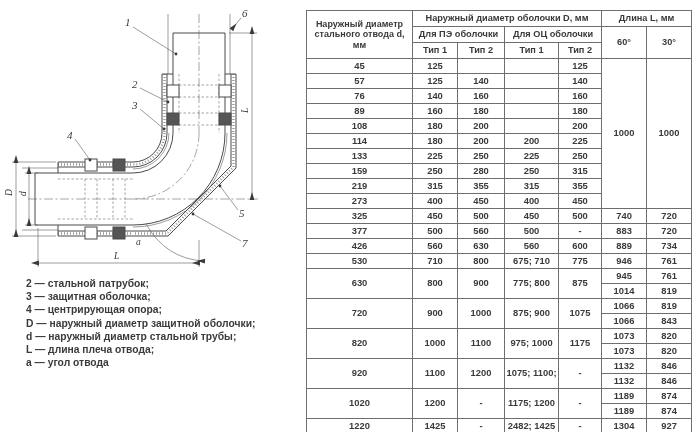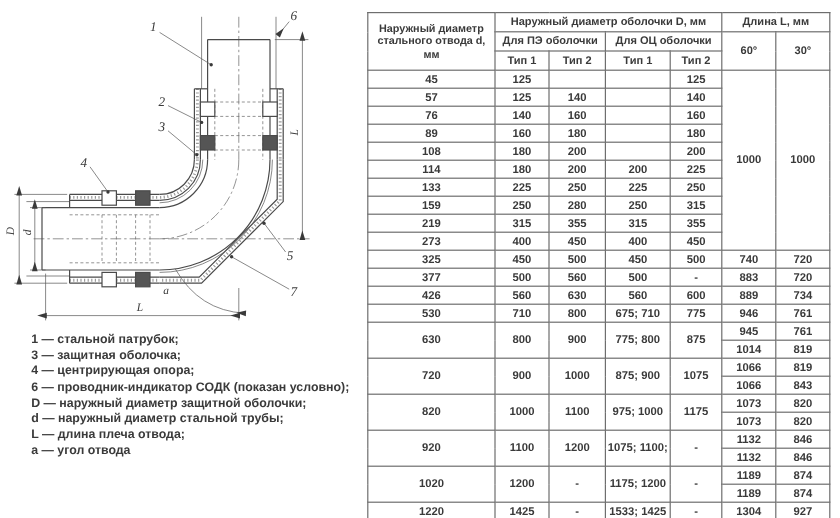--- a/index.html
+++ b/index.html
@@ -177,24 +177,23 @@
     <text class="callout" x="242" y="17">6</text>
   </g>
   <g>
     <line class="thin" x1="241" y1="241" x2="193" y2="214"></line>
       <circle class="dot" cx="193" cy="214" r="1.4"></circle>
     <text class="callout" x="242" y="247">7</text>
   </g>
 </svg>
 
 <ul id="legend">
-  <li>1 — стальной патрубок;</li>
+  <li>2 — стальной патрубок;</li>
   <li>3 — защитная оболочка;</li>
   <li>4 — центрирующая опора;</li>
-  <li>6 — проводник-индикатор СОДК (показан условно);</li>
   <li>D — наружный диаметр защитной оболочки;</li>
   <li>d — наружный диаметр стальной трубы;</li>
   <li>L — длина плеча отвода;</li>
   <li>a — угол отвода</li>
 </ul>
 
 <div id="tablewrap">
   <table>
     <colgroup>
       <col style="width:106px">
@@ -395,20 +394,20 @@
           <td>874</td>
         </tr>
         <tr>
           <td>1189</td>
           <td>874</td>
         </tr>
         <tr>
           <td>1220</td>
           <td>1425</td>
           <td>-</td>
-          <td>1533; 1425</td>
+          <td>2482; 1425</td>
           <td>-</td>
           <td>1304</td>
           <td>927</td>
         </tr>
       </tbody>
   </table>
 </div>
 
 </body></html>

